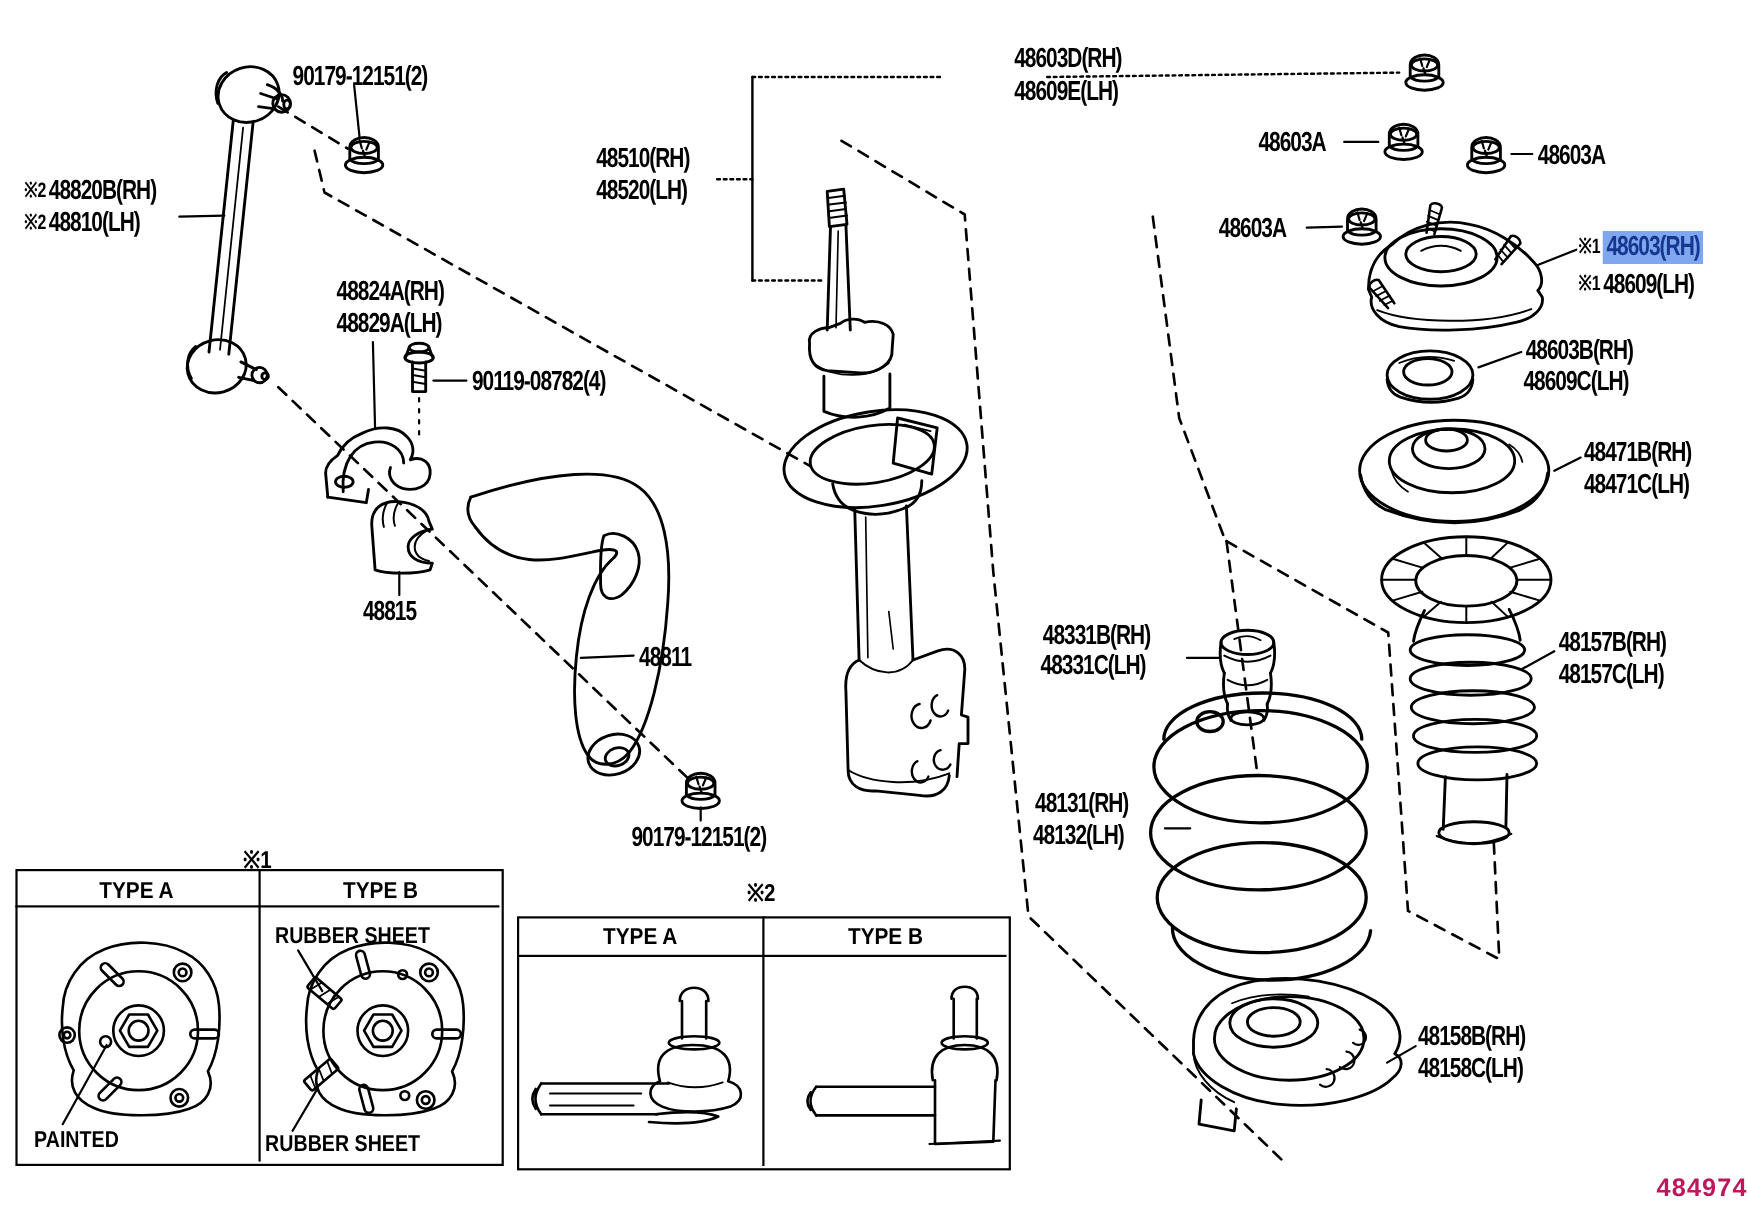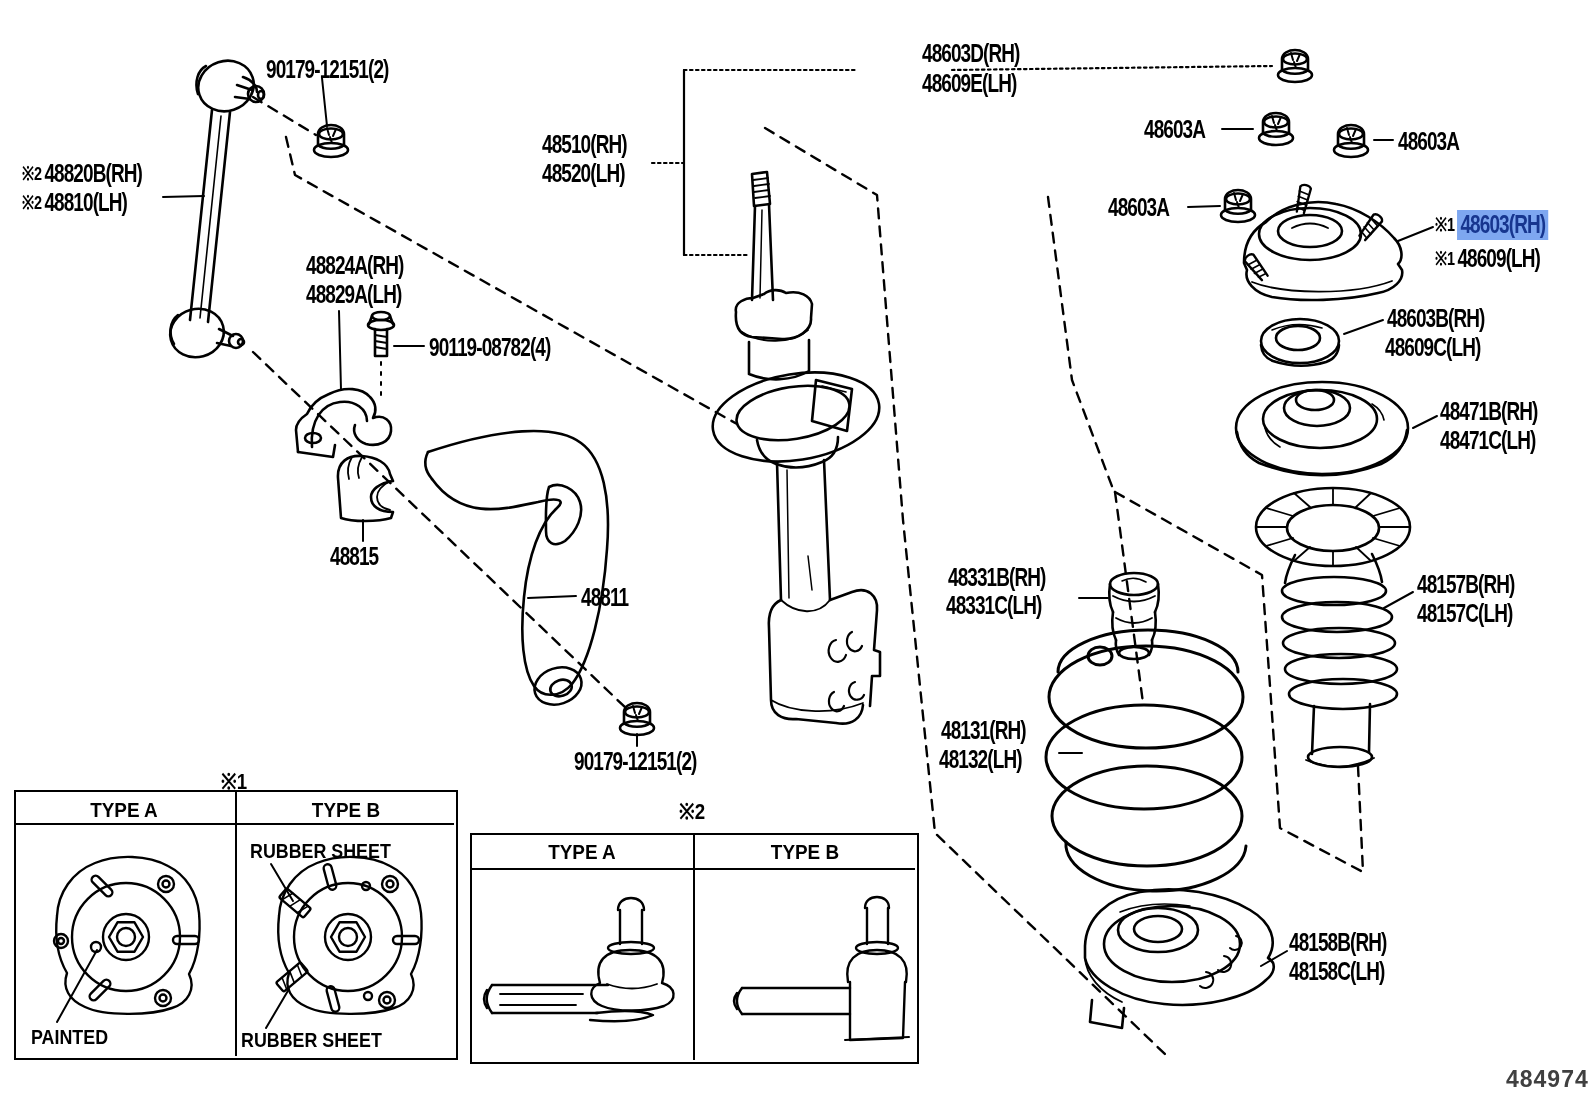--- a/index.html
+++ b/index.html
@@ -8,21 +8,21 @@
   #art{position:absolute;left:0;top:0;}
   .lbl{position:absolute;font-family:"Liberation Sans",sans-serif;font-weight:bold;
        font-size:25px;line-height:1.05;letter-spacing:-1.2px;white-space:nowrap;color:#000;
        transform:scaleX(0.76);transform-origin:0 0;}
   .lbl .mark{font-size:19px;letter-spacing:0;margin-right:3px;position:relative;top:-2px;}
   .hl{padding:0 4px 2px 4px;}
   .tname{position:absolute;font-weight:bold;font-size:21px;letter-spacing:0;color:#000;
          text-align:center;transform:scaleX(0.9);transform-origin:50% 0;white-space:nowrap;}
   .note{position:absolute;font-weight:bold;font-size:21px;color:#000;white-space:nowrap;
         transform:scaleX(0.85);transform-origin:0 0;}
-  .code{position:absolute;font-weight:bold;font-size:23px;letter-spacing:1px;color:#404040;}
+  .code{position:absolute;font-weight:bold;font-size:23px;letter-spacing:1px;color:#be185d;}
   .tline{position:absolute;background:#000;}
   .tbox{position:absolute;border:2px solid #000;}
 </style>
 </head>
 <body>
 
 <div id="canvas">
 
 <svg id="art" width="1588" height="1095" viewBox="0 0 1588 1095">
   <defs>

